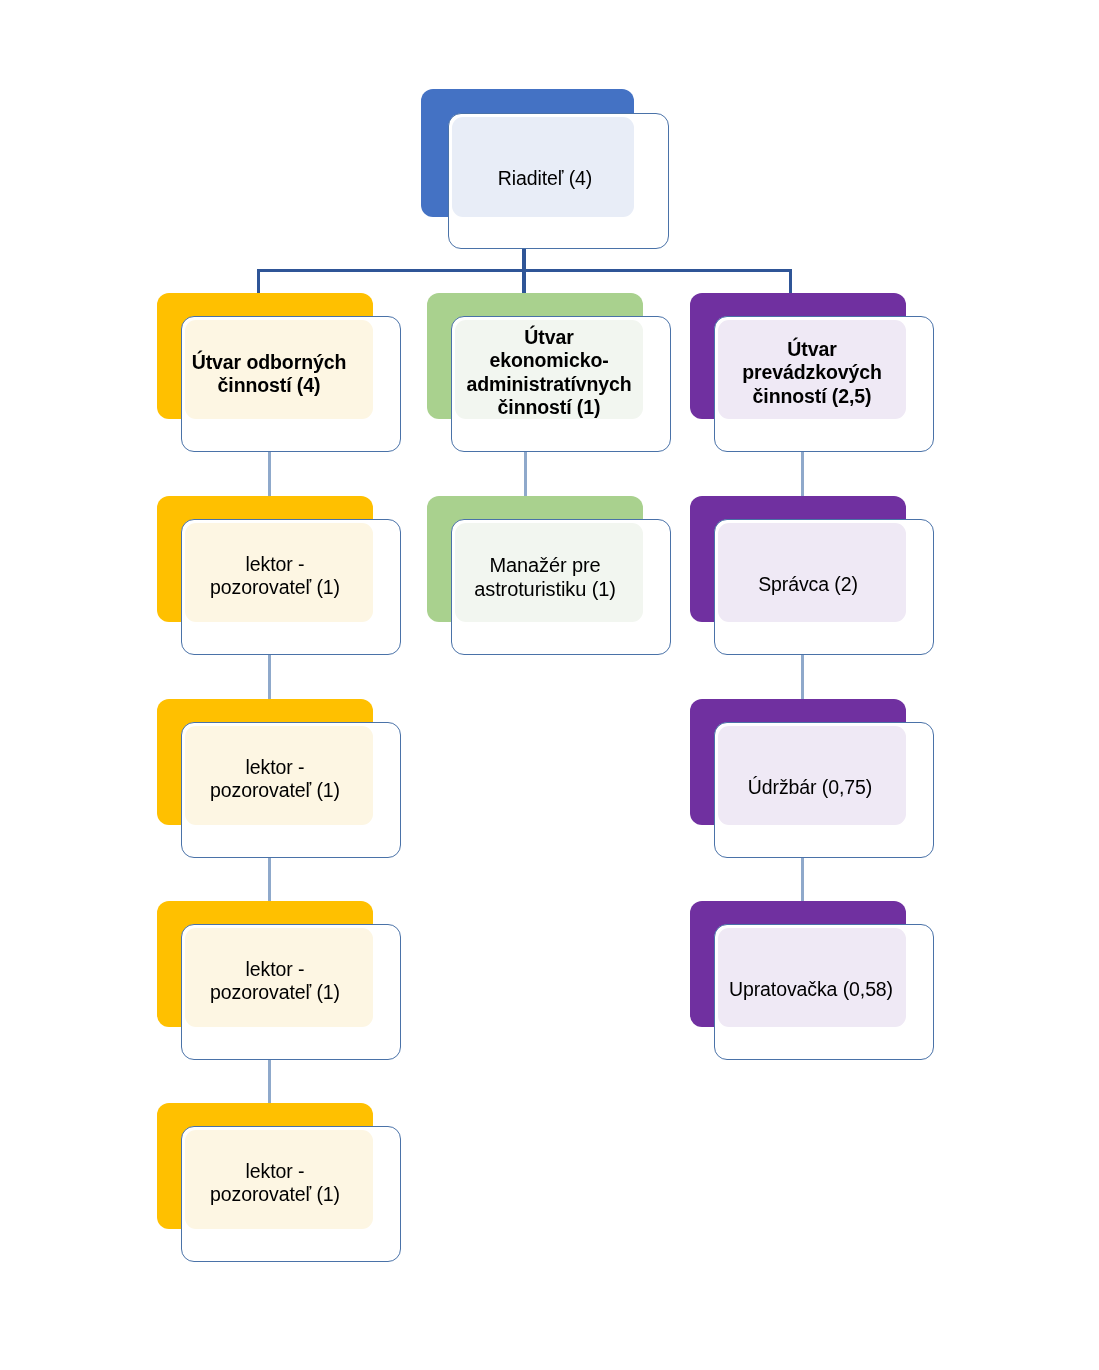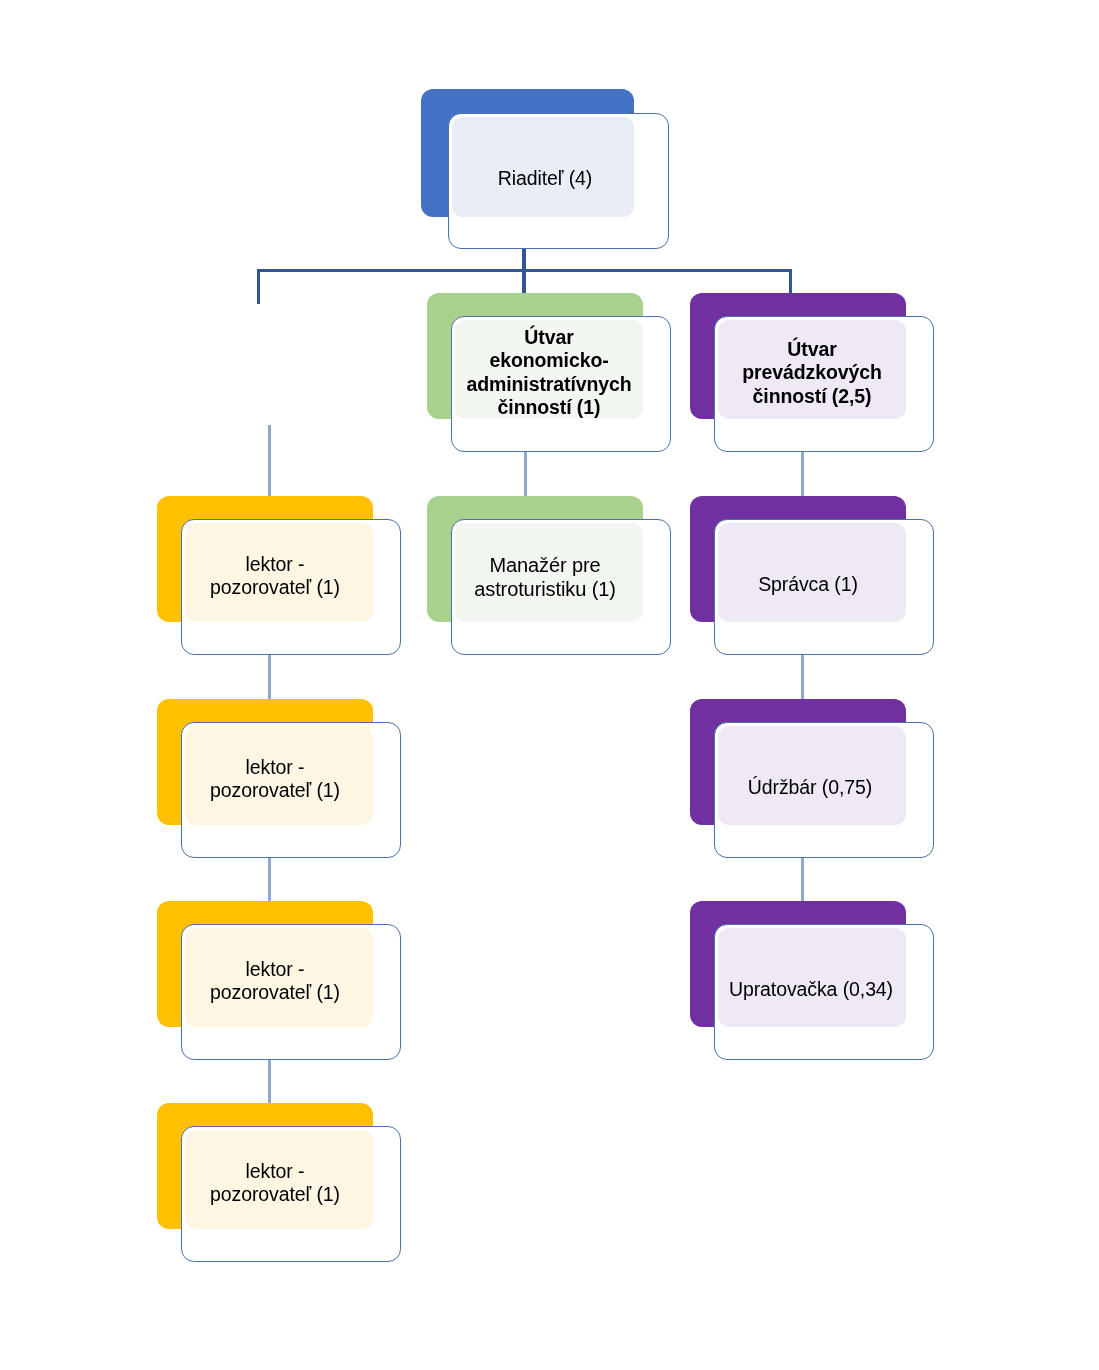--- a/index.html
+++ b/index.html
@@ -89,20 +89,27 @@
   <div class="conn link-v" style="left:801px; top:628px; height:85px;"></div>
   <div class="conn link-v" style="left:801px; top:830px; height:86px;"></div>
 
   <div class="node" style="left:421px; top:89px; width:248px; height:160px;">
     <div class="shadow" style="width:213px; height:128px; background:#4472C4;"></div>
     <div class="card" style="left:27px; top:24px; width:221px; height:136px;"></div>
     <div class="tint" style="left:31px; top:28px; width:182px; height:100px; background:#E8EDF7;"></div>
     <div class="label" style="top:78px; font-size:19.5px;">Riaditeľ (4)</div>
   </div>
 
+  <div class="node bold" style="left:157px; top:293px; width:244px; height:159px;">
+    <div class="shadow" style="width:216px; height:126px; background:#FFC000;"></div>
+    <div class="card" style="left:24px; top:23px; width:220px; height:136px;"></div>
+    <div class="tint" style="left:28px; top:27px; width:188px; height:99px; background:#FDF6E3;"></div>
+    <div class="label" style="top:58px; left:12px; right:32px; font-size:19.5px;">Útvar odborných
+činností (4)</div>
+  </div>
 
   <div class="node bold" style="left:427px; top:293px; width:244px; height:159px;">
     <div class="shadow" style="width:216px; height:126px; background:#A9D18E;"></div>
     <div class="card" style="left:24px; top:23px; width:220px; height:136px;"></div>
     <div class="tint" style="left:28px; top:27px; width:188px; height:99px; background:#F2F6F0;"></div>
     <div class="label" style="top:33px; left:18px; right:18px; font-size:19.5px;">Útvar
 ekonomicko-
 administratívnych
 činností (1)</div>
   </div>
@@ -129,21 +136,21 @@
     <div class="card" style="left:24px; top:23px; width:220px; height:136px;"></div>
     <div class="tint" style="left:28px; top:27px; width:188px; height:99px; background:#F2F6F0;"></div>
     <div class="label" style="top:57px; left:14px; right:22px; font-size:20px;">Manažér pre
 astroturistiku (1)</div>
   </div>
 
   <div class="node" style="left:690px; top:496px; width:244px; height:159px;">
     <div class="shadow" style="width:216px; height:126px; background:#7030A0;"></div>
     <div class="card" style="left:24px; top:23px; width:220px; height:136px;"></div>
     <div class="tint" style="left:28px; top:27px; width:188px; height:99px; background:#EFE9F5;"></div>
-    <div class="label" style="top:77px; left:18px; right:26px; font-size:19.5px;">Správca (1)</div>
+    <div class="label" style="top:77px; left:18px; right:26px; font-size:19.5px;">Správca (2)</div>
   </div>
 
   <div class="node" style="left:157px; top:699px; width:244px; height:159px;">
     <div class="shadow" style="width:216px; height:126px; background:#FFC000;"></div>
     <div class="card" style="left:24px; top:23px; width:220px; height:136px;"></div>
     <div class="tint" style="left:28px; top:27px; width:188px; height:99px; background:#FDF6E3;"></div>
     <div class="label" style="top:57px; left:18px; right:26px; font-size:19.5px;">lektor -
 pozorovateľ (1)</div>
   </div>
 
@@ -159,21 +166,21 @@
     <div class="card" style="left:24px; top:23px; width:220px; height:136px;"></div>
     <div class="tint" style="left:28px; top:27px; width:188px; height:99px; background:#FDF6E3;"></div>
     <div class="label" style="top:57px; left:18px; right:26px; font-size:19.5px;">lektor -
 pozorovateľ (1)</div>
   </div>
 
   <div class="node" style="left:690px; top:901px; width:244px; height:159px;">
     <div class="shadow" style="width:216px; height:126px; background:#7030A0;"></div>
     <div class="card" style="left:24px; top:23px; width:220px; height:136px;"></div>
     <div class="tint" style="left:28px; top:27px; width:188px; height:99px; background:#EFE9F5;"></div>
-    <div class="label" style="top:77px; left:12px; right:14px; font-size:19.5px;">Upratovačka (0,34)</div>
+    <div class="label" style="top:77px; left:12px; right:14px; font-size:19.5px;">Upratovačka (0,58)</div>
   </div>
 
   <div class="node" style="left:157px; top:1103px; width:244px; height:159px;">
     <div class="shadow" style="width:216px; height:126px; background:#FFC000;"></div>
     <div class="card" style="left:24px; top:23px; width:220px; height:136px;"></div>
     <div class="tint" style="left:28px; top:27px; width:188px; height:99px; background:#FDF6E3;"></div>
     <div class="label" style="top:57px; left:18px; right:26px; font-size:19.5px;">lektor -
 pozorovateľ (1)</div>
   </div>
 

